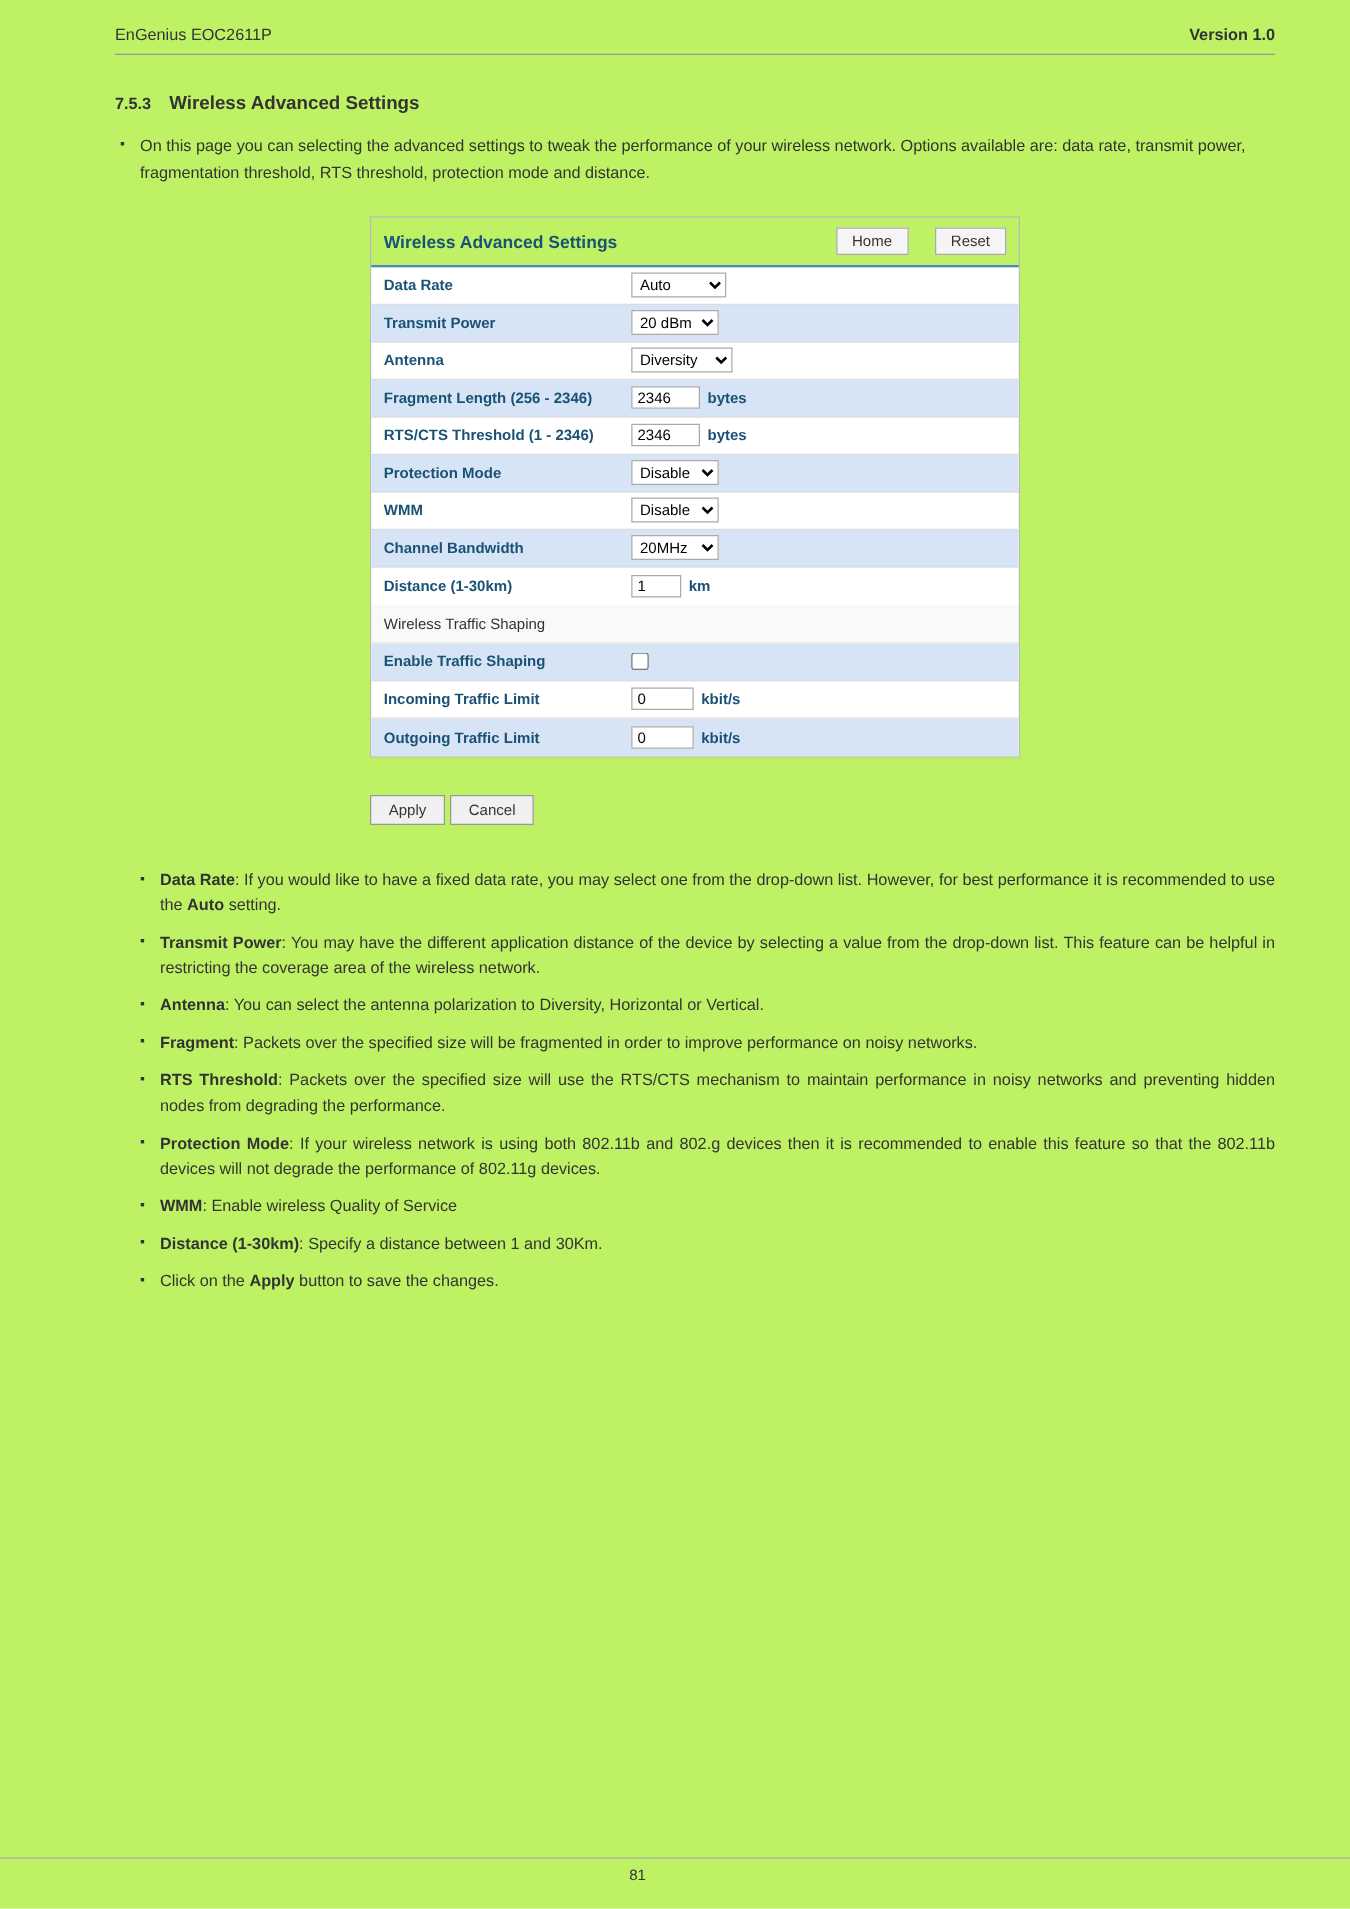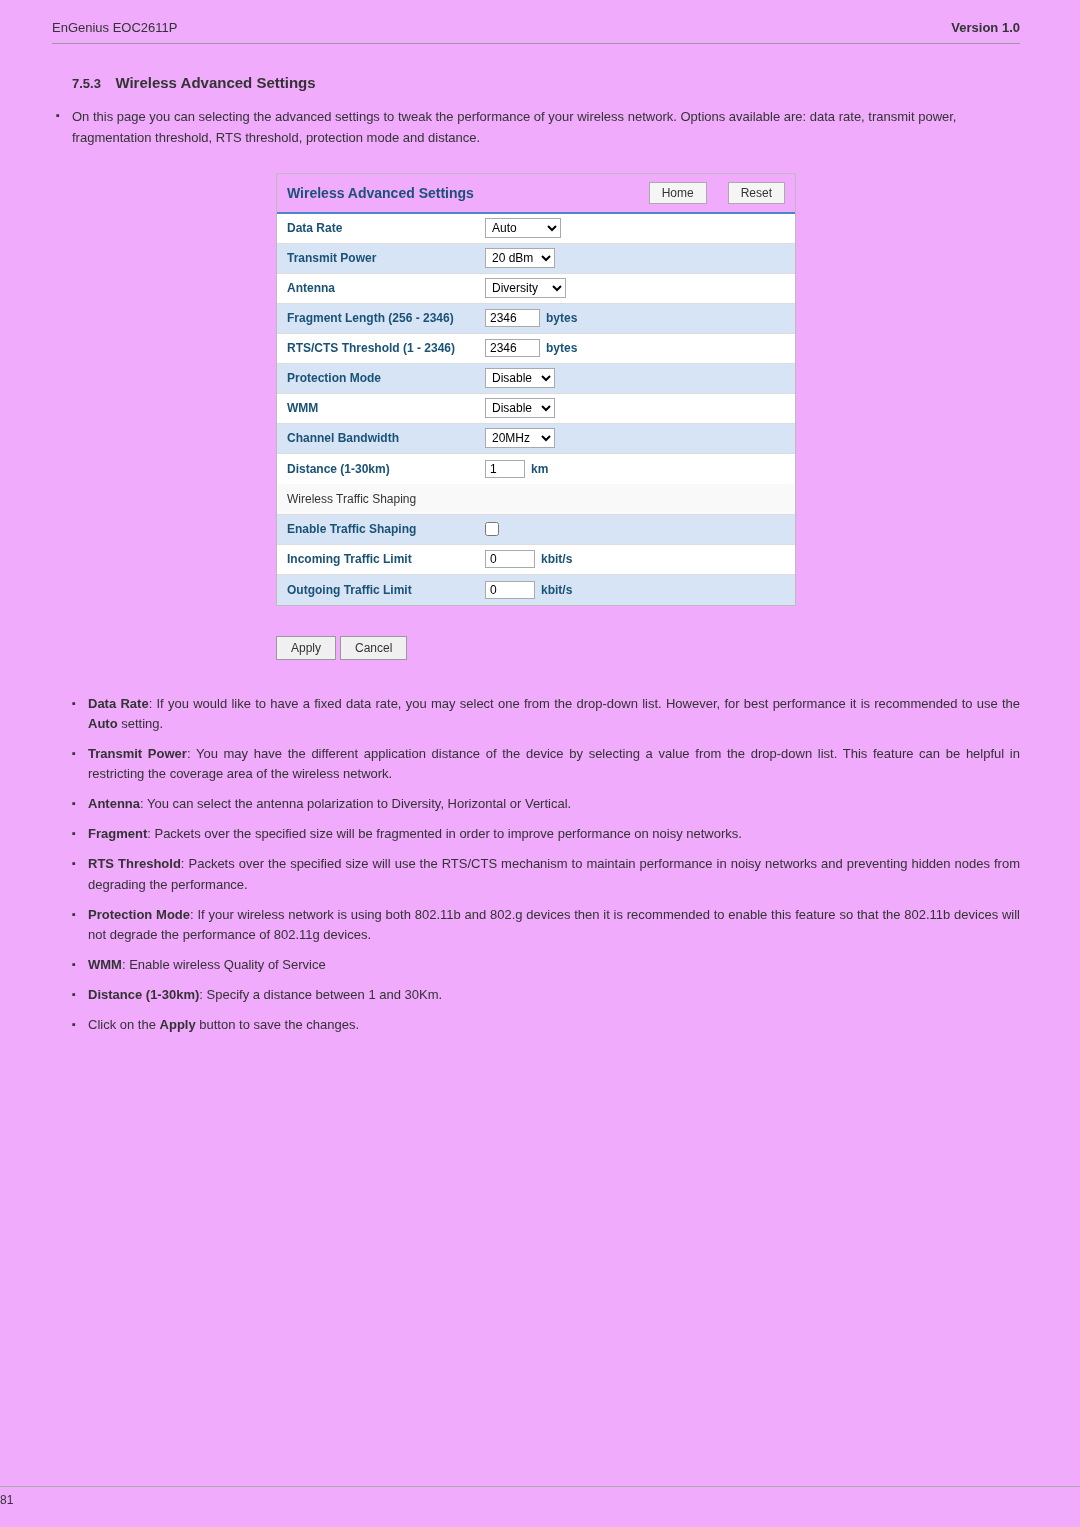--- a/index.html
+++ b/index.html
@@ -8,22 +8,22 @@
       font-size: 13px;
       color: #333;
       background: #fff;
       width: 1080px;
       min-height: 1527px;
       padding: 0;
     }
     .page-wrapper {
       width: 1080px;
       min-height: 1527px;
-      background: #f0abfc;
-      padding: 20px 60px 40px 52px;
+      background: #bef264;
+      padding: 20px 60px 40px 92px;
       position: relative;
     }
     .header-bar {
       display: flex;
       justify-content: space-between;
       align-items: center;
       border-bottom: 1px solid #999;
       padding-bottom: 8px;
       margin-bottom: 30px;
     }
@@ -195,37 +195,37 @@
 
     
     .footer {
       position: absolute;
       bottom: 20px;
       left: 0;
       right: 0;
       border-top: 1px solid #aaa;
       padding-top: 6px;
       display: flex;
-      justify-content: flex-start;
+      justify-content: center;
       padding-right: 60px;
       font-size: 12px;
       color: #333;
     }
   </style>
 </head>
 <body>
 
 <div class="page-wrapper">
 
   <div class="header-bar">
     <span class="header-left">EnGenius   EOC2611P</span>
     <span class="header-right">Version 1.0</span>
   </div>
 
-  <div style="margin-bottom: 16px; margin-left: 20px;">
+  <div style="margin-bottom: 16px;">
     <span class="section-number">7.5.3</span>
     &nbsp;&nbsp;
     <span style="font-weight:bold; font-size:15px;">Wireless Advanced Settings</span>
   </div>
 
   <div class="intro-text">On this page you can selecting the advanced settings to tweak the performance of your wireless network. Options available are: data rate, transmit power, fragmentation threshold, RTS threshold, protection mode and distance.</div>
 
   <div class="settings-panel">
     <div class="settings-header">
       <span class="settings-header-title">Wireless Advanced Settings</span>

